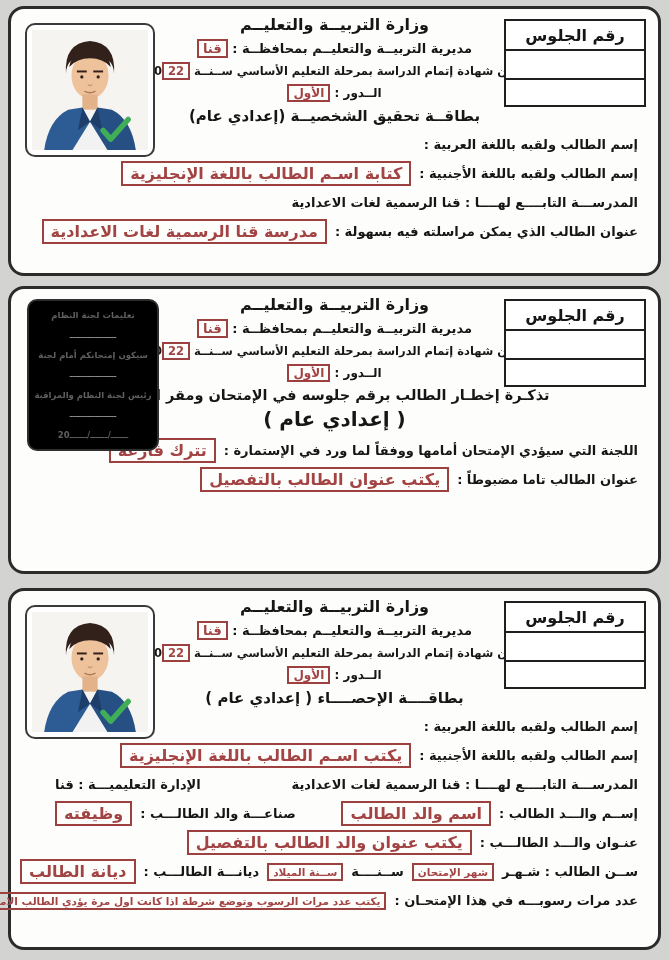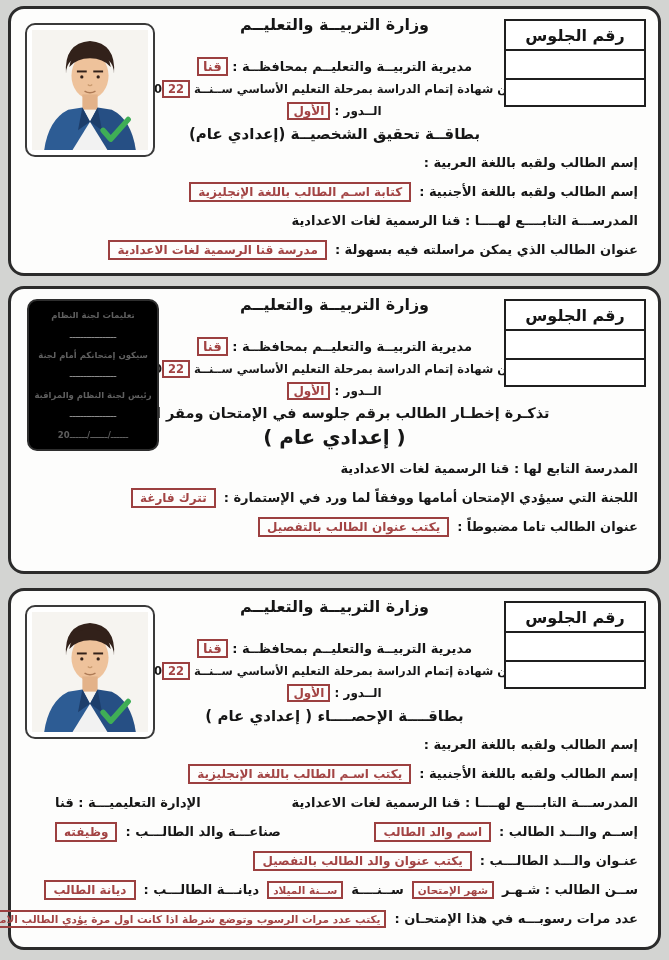--- a/index.html
+++ b/index.html
@@ -36,36 +36,36 @@
     height:30px; border-bottom:2px solid #1f1f1f;
     display:flex; align-items:center; justify-content:center;
     font-size:16px; font-weight:bold; direction:rtl;
   }
   .seat-cell { height:27px; }
   .seat-cell + .seat-cell { border-top:2px solid #1f1f1f; }
 
   
   .hdr { width:440px; margin:0 auto; padding-top:6px; text-align:center; direction:rtl; }
   .hdr-ministry   { font-size:16px; font-weight:bold; letter-spacing:0.5px; }
-  .hdr-directorate{ font-size:13px; font-weight:bold; margin-top:25px;text-align:center; }
+  .hdr-directorate{ font-size:13px; font-weight:bold; margin-top:7px;text-align:center; }
   .hdr-exam       { font-size:11.5px; font-weight:bold; margin-top:8px; }
   .hdr-round      { font-size:12px; font-weight:bold; margin-top:8px; }
   .hdr-title      { font-size:15px; font-weight:bold; margin-top:7px; }
   .hdr-title2     { font-size:20px; font-weight:bold; margin-top:4px; }
   #card2 .hdr-title { font-size:14.5px; }
 
   
   .rbox {
     border:2px solid #9c4040; color:#a34444;
     padding:0 4px; font-weight:bold;
   }
   span.rbox { display:inline; }
   .vbox {
     display:inline-block; border:2px solid #9c4040; color:#a34444;
-    padding:1px 7px; font-weight:bold; font-size:12px; white-space:nowrap;
+    padding:1px 7px; font-weight:bold; font-size:16px; white-space:nowrap;
   }
   .vbox.small { font-size:10.5px; padding:1px 4px; }
 
   
   .body-lines { direction:rtl; padding:5px 20px 0 14px; }
   .fline {
     min-height:29px; display:flex; align-items:center; gap:8px;
     font-size:13px; font-weight:bold; white-space:nowrap;
   }
   .fline.between { justify-content:space-between; padding-left:30px; }
@@ -177,23 +177,20 @@
     <div class="hdr-round">
       <span>الــدور :</span>
       <span class="rbox">الأول</span>
     </div>
     <div class="hdr-title">تذكـرة إخطـار الطالب برقم جلوسه في الإمتحان ومقر اللجنة</div>
     <div class="hdr-title2">( إعدادي عام )</div>
   </div>
 
   <div class="body-lines">
     <div class="fline">
-      <span>المدرسة التابع لها : قنا الرسمية لغات الاعدادية</span>
-    </div>
-    <div class="fline">
       <span>اللجنة التي سيؤدي الإمتحان أمامها ووفقاً لما ورد في الإستمارة :</span>
       <span class="vbox">تترك فارغة</span>
     </div>
     <div class="fline">
       <span>عنوان الطالب تاما مضبوطاً :</span>
       <span class="vbox">يكتب عنوان الطالب بالتفصيل</span>
     </div>
   </div>
 </div>
 

